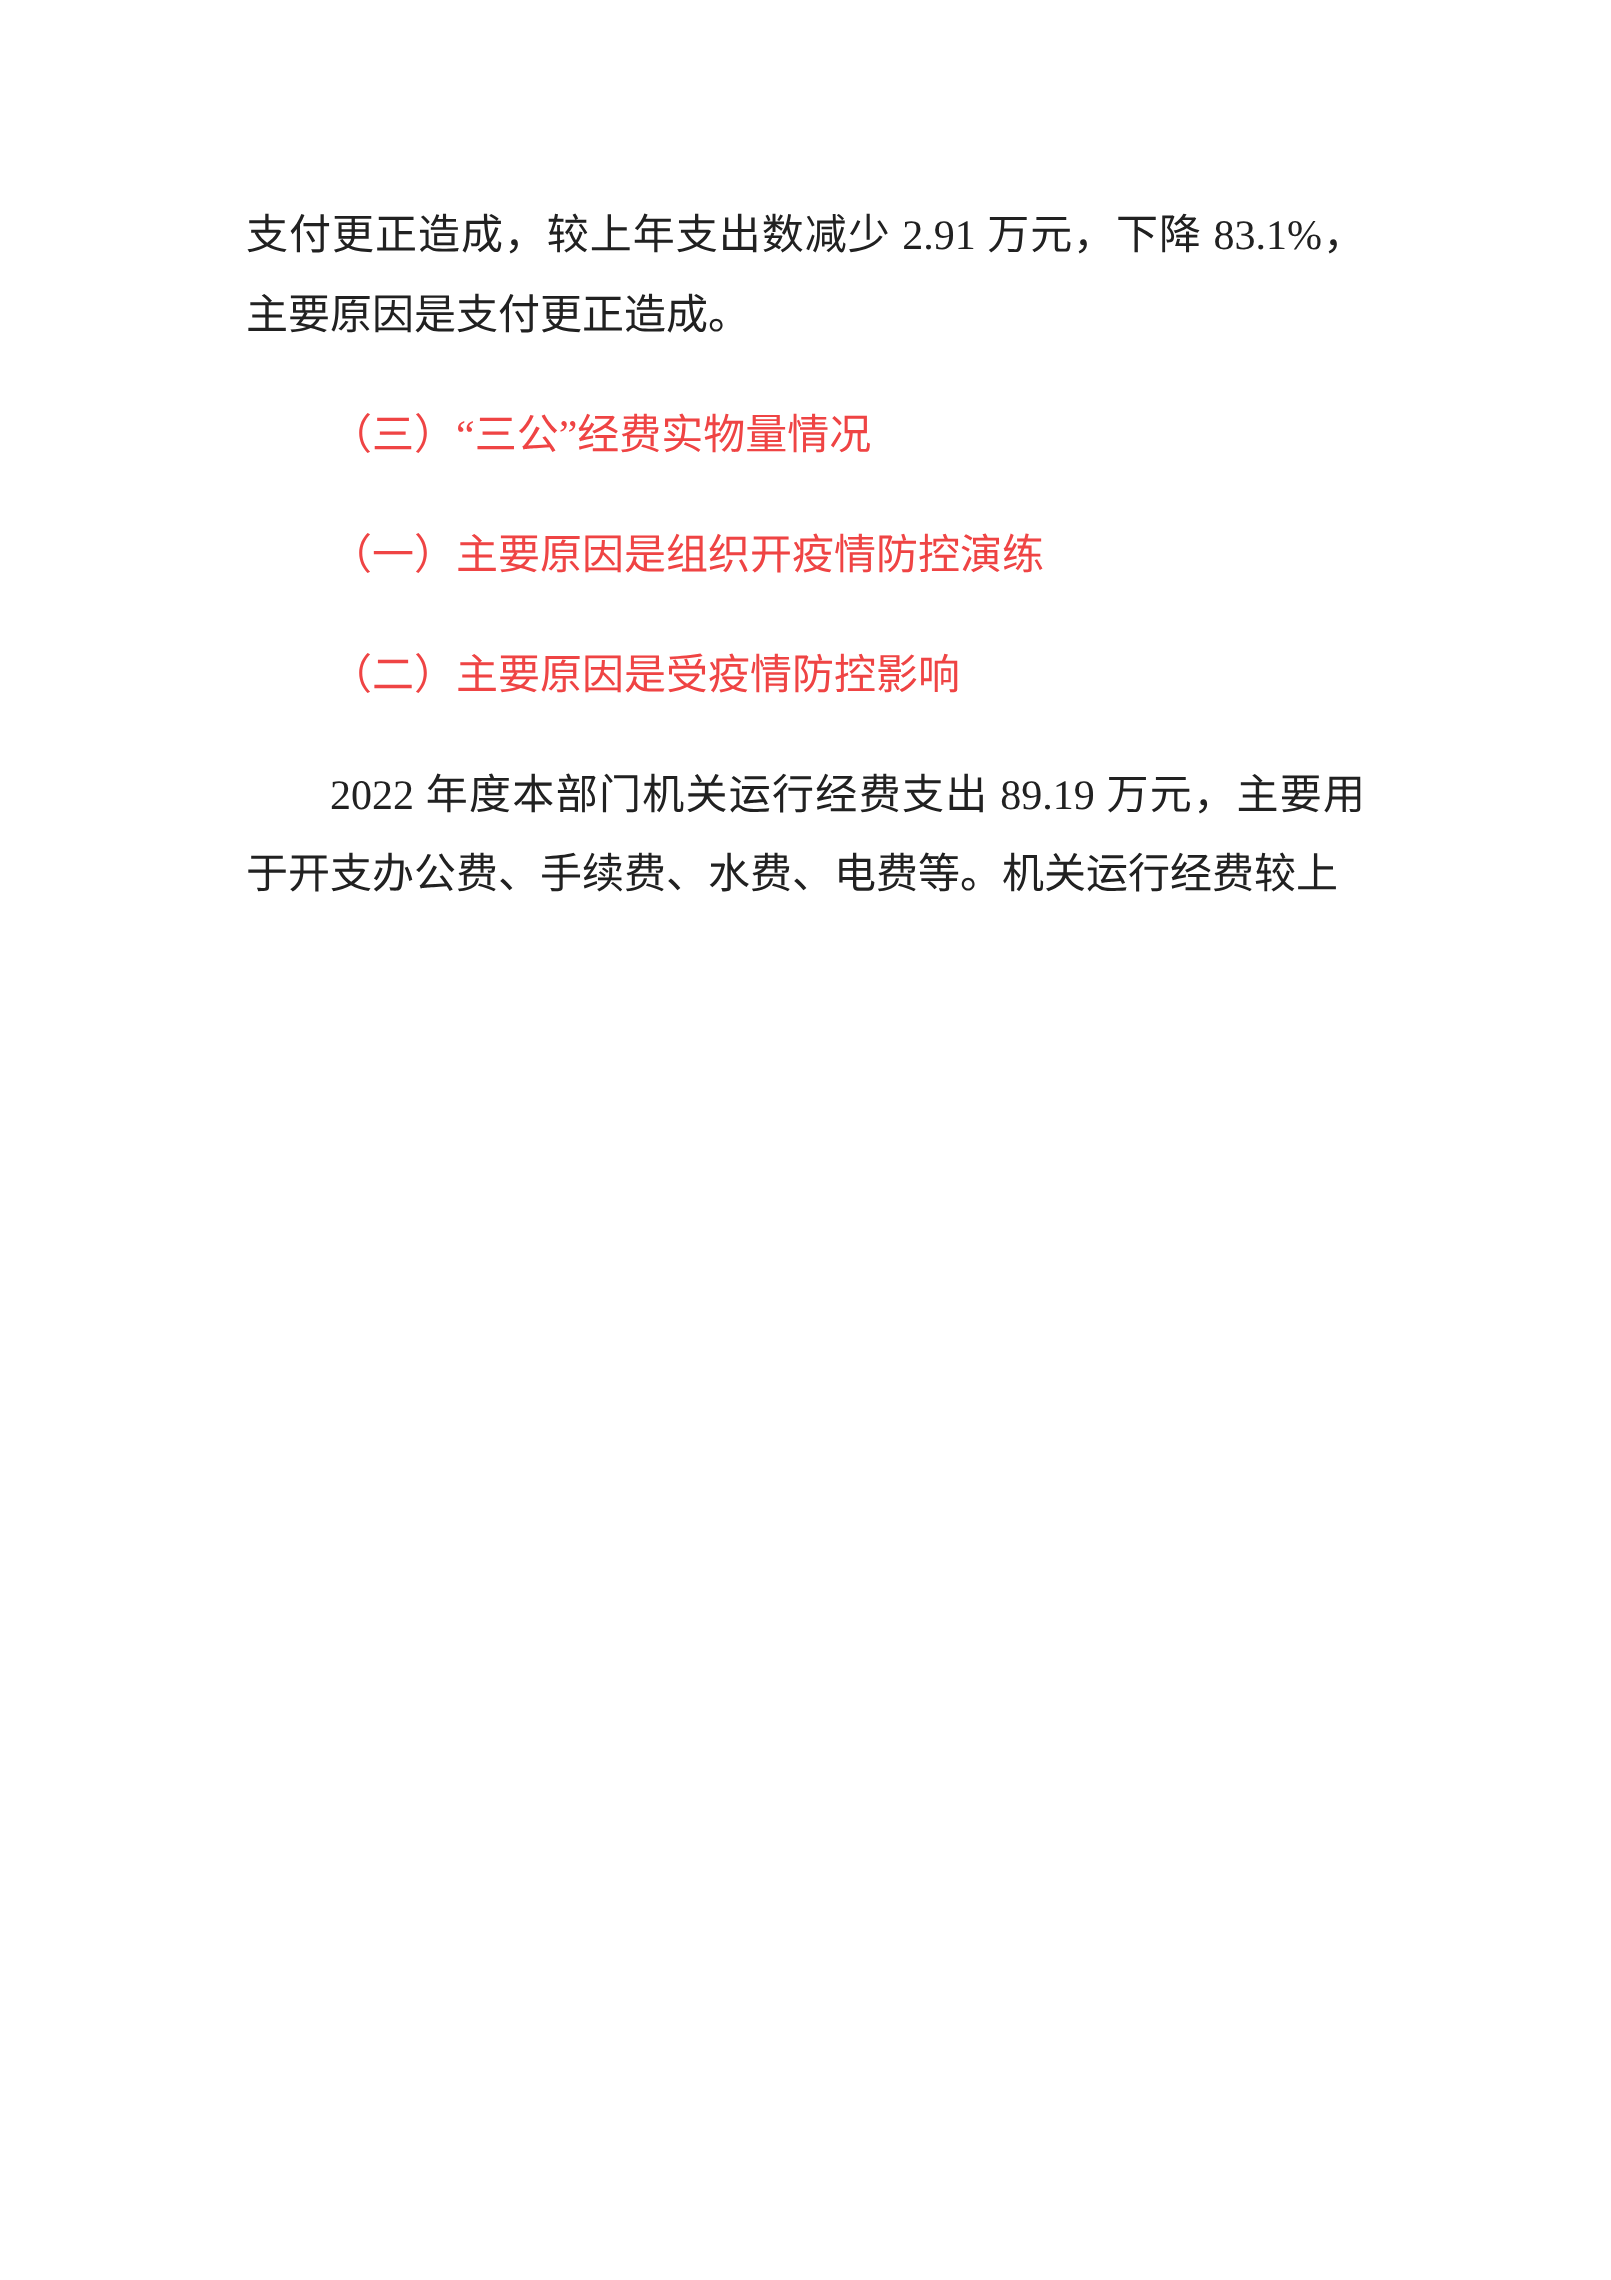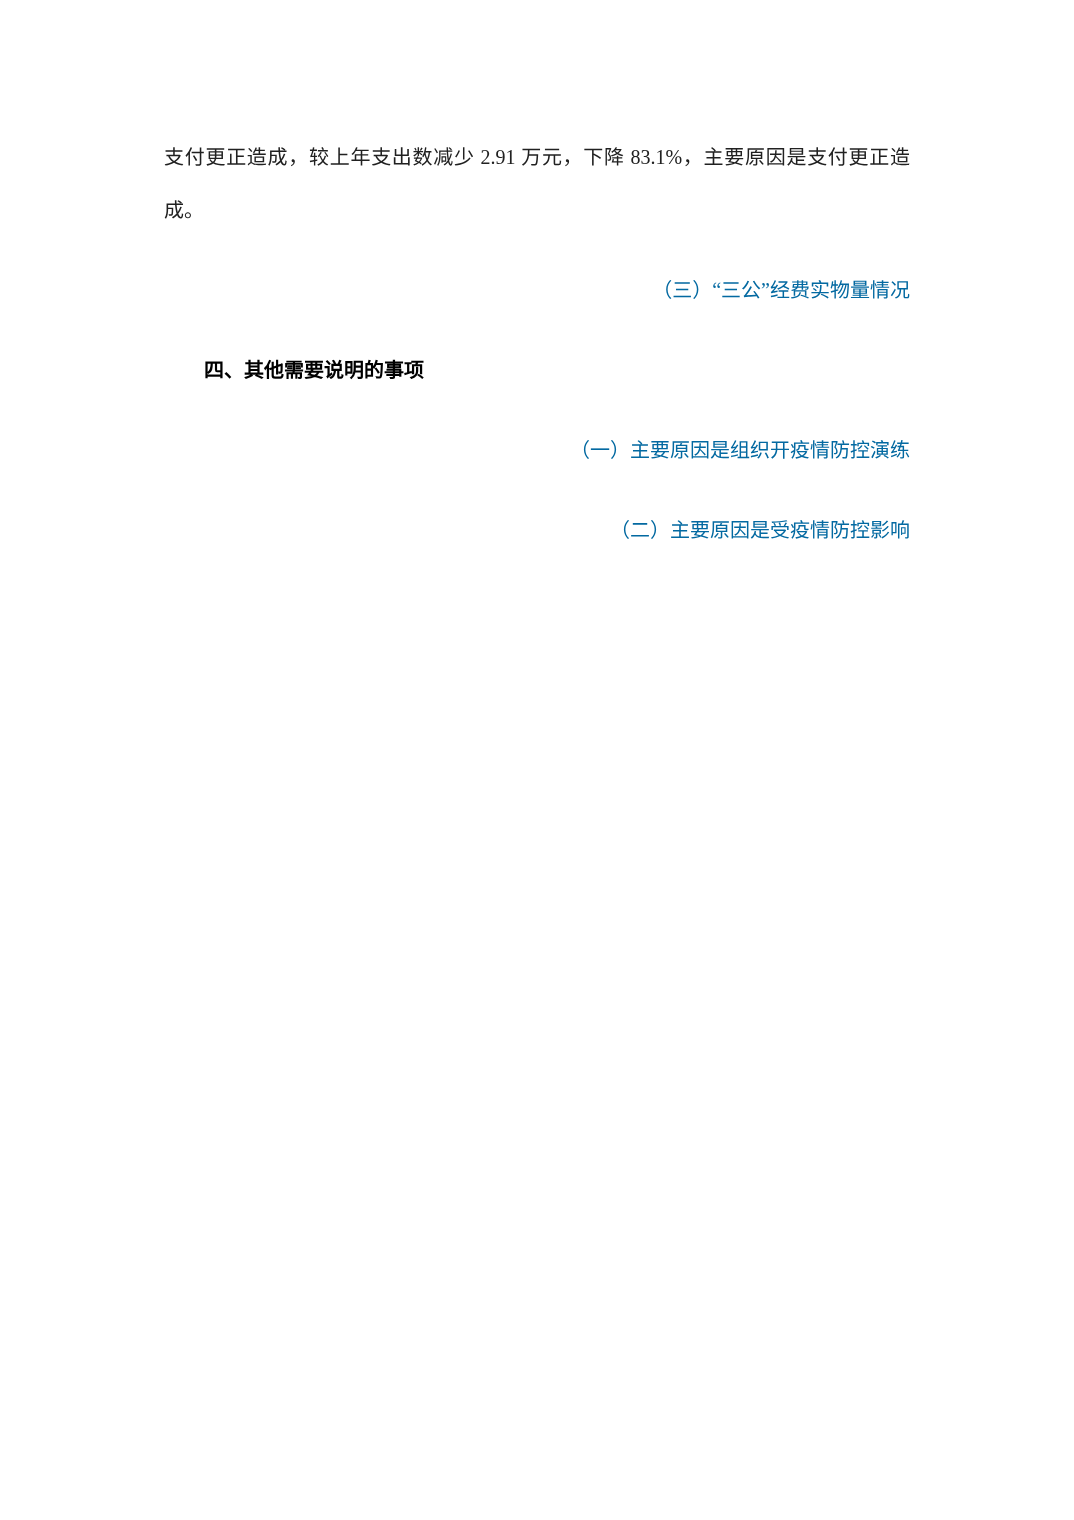--- a/index.html
+++ b/index.html
@@ -15,49 +15,49 @@
     background: #ffffff;
     overflow: hidden;
     box-sizing: border-box;
   }
   .content {
     box-sizing: border-box;
     width: 100%;
     height: 100%;
     padding: 131px 164px 0 164px;
     font-family: "Liberation Serif", "DejaVu Serif", serif;
-    font-size: 20px;
+    font-size: 28px;
     line-height: 53px;
     color: #212121;
   }
   .content p {
     margin: 0 0 27px 0;
     text-align: justify;
   }
   .content p.indent {
     text-indent: 2em;
   }
   .content p.role-heading {
     font-family: "Liberation Sans", "DejaVu Sans", sans-serif;
     font-weight: 700;
     color: #000000;
     text-align: left;
   }
   .content p.role-subheading {
-    color: #0369a1;
-    text-align: right;
+    color: #ef4444;
+    text-align: left;
   }
   .content p:last-child {
     margin-bottom: 0;
   }
 </style>
 </head>
 <body>
 
 <div class="page" style="background: rgb(255, 255, 255);">
   <div class="content" id="paragraphs" style="color: rgb(33, 33, 33);">
       <p class="role-body">支付更正造成，较上年支出数减少 2.91 万元，下降 83.1%，主要原因是支付更正造成。</p>
       <p class="role-subheading indent">（三）“三公”经费实物量情况</p>
-      <p class="role-heading indent">四、其他需要说明的事项</p>
       <p class="role-subheading indent">（一）主要原因是组织开疫情防控演练</p>
       <p class="role-subheading indent">（二）主要原因是受疫情防控影响</p>
+      <p class="role-body indent">2022 年度本部门机关运行经费支出 89.19 万元，主要用于开支办公费、手续费、水费、电费等。机关运行经费较上</p>
     </div>
 </div>
 
 </body></html>

